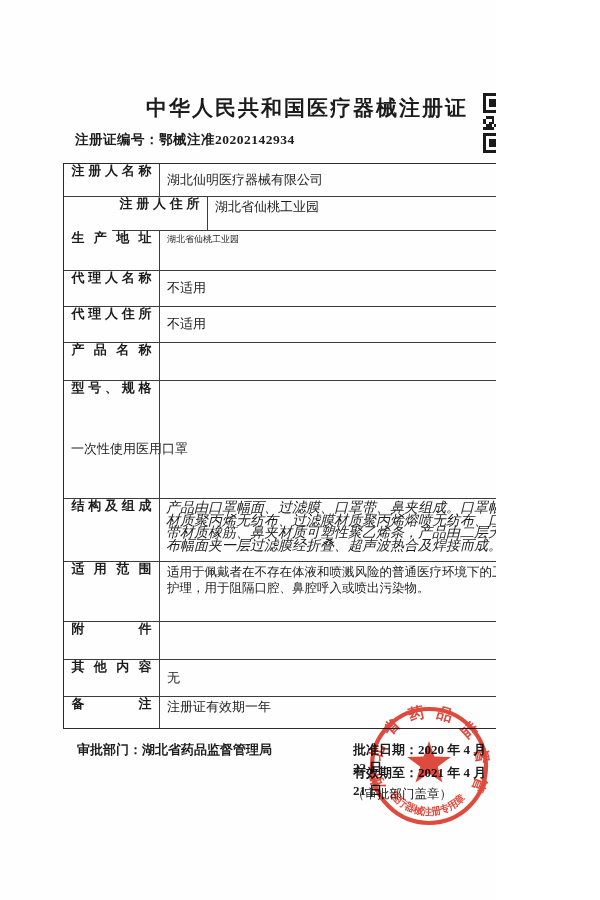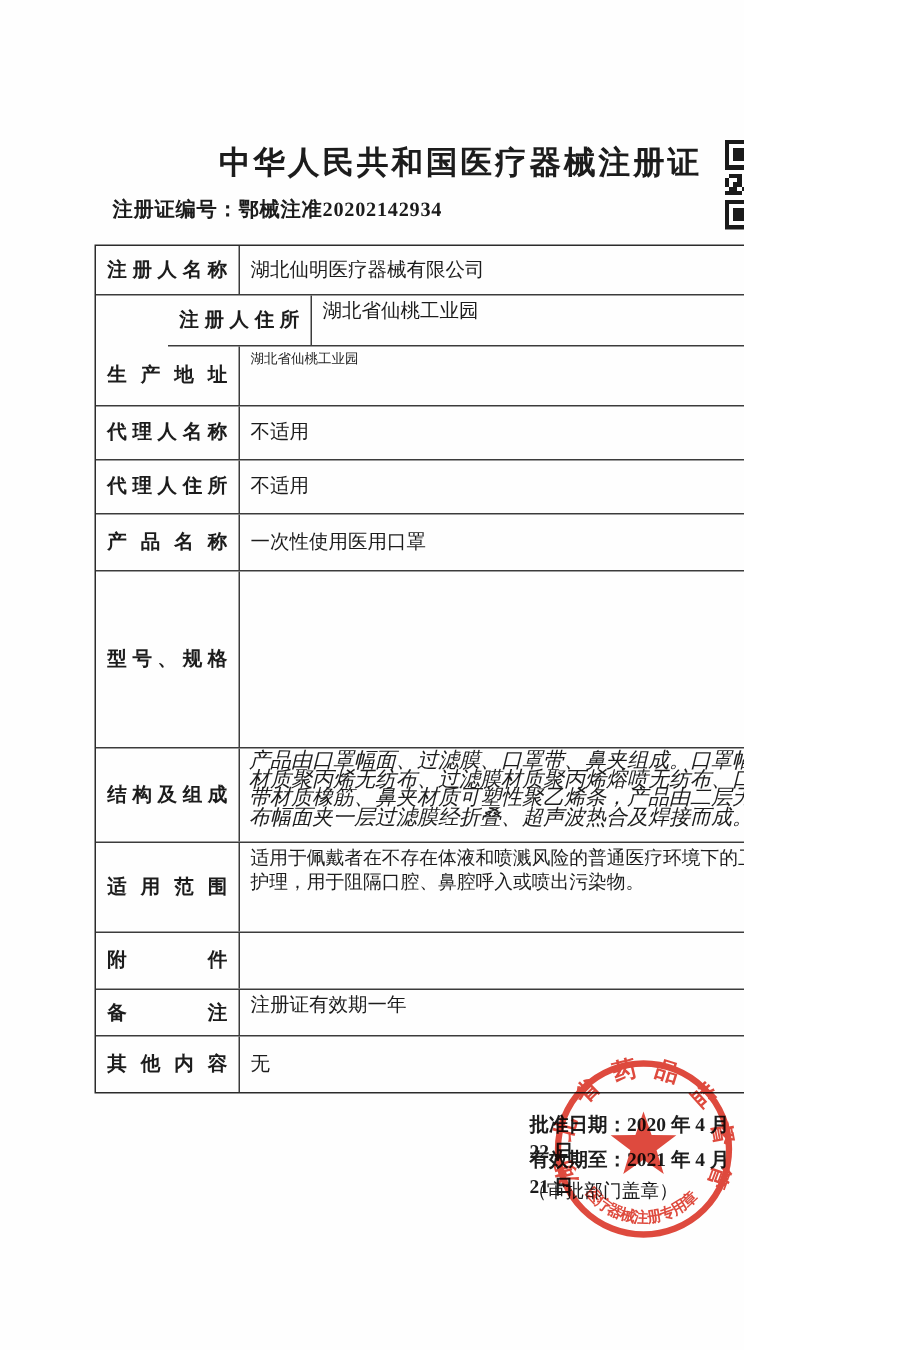--- a/index.html
+++ b/index.html
@@ -18,27 +18,27 @@
   .qr svg{width:100%;height:100%;shape-rendering:crispEdges;}
 
   .regtable{
     position:absolute;left:63px;top:163px;width:470px;
     border:1.5px solid #2b2b2b;box-sizing:border-box;
   }
   .t-row{display:flex;box-sizing:border-box;border-bottom:1px solid #3c3c3c;}
   .t-row:last-child{border-bottom:none;}
   .cell-l{
     width:96px;flex:0 0 96px;border-right:1px solid #3c3c3c;box-sizing:border-box;
-    display:flex;align-items:center;justify-content:center;
+    display:flex;align-items:flex-start;justify-content:center;
   }
   .lbl{width:80px;font-size:13px;font-weight:bold;text-align:justify;text-align-last:justify;line-height:1.1;}
   .cell-v{flex:1;box-sizing:border-box;padding:2px 7px;font-size:13px;line-height:1.25;}
   .vc{display:flex;align-items:center;}
   .r1{height:33px;} .r2{height:34px;margin-left:48px;} .r3{height:40px;} .r4{height:36px;}
-  .r5{height:36px;} .r6{height:38px;} .r7{height:118px;} .r8{height:63px;}
+  .r5{height:36px;} .r6{height:38px;flex-direction:column;} .r7{height:118px;} .r8{height:63px;}
   .r9{height:60px;} .r10{height:38px;gap:30px;} .r11{height:37px;} .r12{height:31px;}
   .small-v{font-size:9px;padding-top:3px;}
   .r8 .cell-v{font-size:14px;line-height:12.6px;padding:3px 6px;font-style:italic;}
   .r9 .cell-v{font-size:12.5px;line-height:15.5px;padding-top:3px;}
 
   .dept{position:absolute;left:77px;top:741px;font-size:13px;font-weight:bold;}
   .date1{position:absolute;left:353px;top:741px;font-size:13px;font-weight:bold;}
   .date2{position:absolute;left:353px;top:764px;font-size:13px;font-weight:bold;}
   .sealnote{position:absolute;left:352px;top:786px;width:160px;font-size:12.5px;}
 
@@ -318,34 +318,35 @@
       <div class="cell-l">
           <span class="lbl">适用范围</span>
         </div>
       <div class="cell-v">适用于佩戴者在不存在体液和喷溅风险的普通医疗环境下的卫生护理，用于阻隔口腔、鼻腔呼入或喷出污染物。</div>
     </div>
     <div class="t-row r10">
       <div class="cell-l">
           <span class="lbl">附件</span>
         </div>
     </div>
+    <div class="t-row r11">
+      <div class="cell-l">
+          <span class="lbl">其他内容</span>
+        </div>
+      <div class="cell-v vc">无</div>
+    </div>
     <div class="t-row r12">
       <div class="cell-l">
           <span class="lbl">备注</span>
         </div>
       <div class="cell-v">注册证有效期一年</div>
     </div>
-    <div class="t-row r11">
-      <div class="cell-l">
-          <span class="lbl">其他内容</span>
-        </div>
-      <div class="cell-v vc">无</div>
-    </div>
   </div>
 
+  <div class="dept"><span>审批部门：</span><span>湖北省药品监督管理局</span></div>
 
   <div class="date1"><span>批准日期：</span><span>2020 年 4 月 22 日</span></div>
 
   <div class="date2"><span>有效期至：</span><span>2021 年 4 月 21 日</span></div>
 
   <div class="sealnote">（审批部门盖章）</div>
 
   <div class="stamp">
     <svg viewBox="-63 -63 126 126" xmlns="http://www.w3.org/2000/svg">
       <defs>

